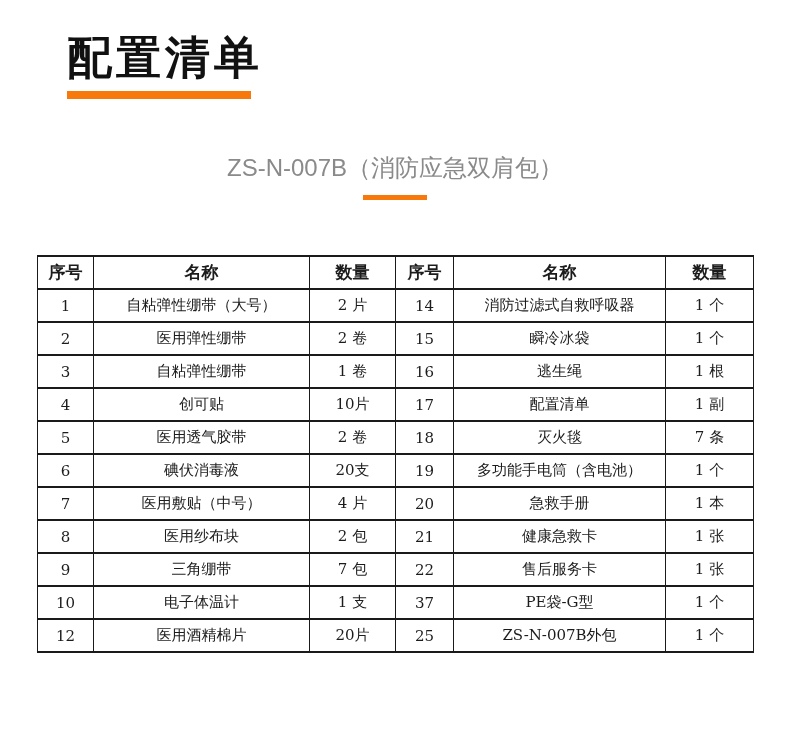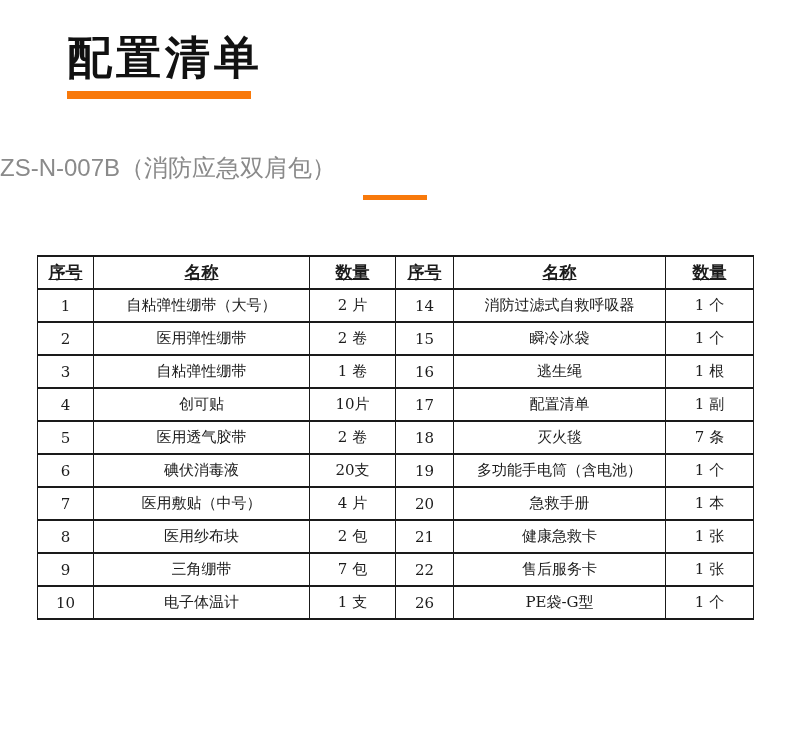--- a/index.html
+++ b/index.html
@@ -25,20 +25,21 @@
   .title-underline {
     margin: 10px 0 0 67px;
     width: 184px;
     height: 8px;
     background: #F8790B;
   }
 
   
   .subtitle {
     margin-top: 53px;
+    text-align: center;
     font-size: 24px;
     color: #8A8A8A;
     font-family: "Liberation Sans", sans-serif;
   }
   .subtitle-underline {
     margin: 11px auto 0;
     width: 64px;
     height: 5px;
     background: #F8790B;
   }
@@ -56,21 +57,21 @@
     border-left: 1px solid #1a1a1a;
     border-right: 1px solid #1a1a1a;
     border-top: 2px solid #1a1a1a;
     border-bottom: 2px solid #1a1a1a;
     height: 33px;
     text-align: center;
     vertical-align: middle;
     white-space: nowrap;
     overflow: hidden;
   }
-  table.list-table th { font-size: 17px; font-weight: 700; text-decoration: underline; }
+  table.list-table th { font-size: 17px; font-weight: 700; }
   table.list-table td { font-size: 15px; font-weight: 400; }
   col.c-no1 { width: 56px; }
   col.c-name1 { width: 216px; }
   col.c-qty1 { width: 86px; }
   col.c-no2 { width: 58px; }
   col.c-name2 { width: 212px; }
   col.c-qty2 { width: 88px; }
 </style>
 </head>
 <body>
@@ -173,21 +174,29 @@
             <td>三角绷带</td>
             <td>7 包</td>
             <td>22</td>
             <td>售后服务卡</td>
             <td>1 张</td>
           </tr>
           <tr>
             <td>10</td>
             <td>电子体温计</td>
             <td>1 支</td>
-            <td>26</td>
+            <td>37</td>
             <td>PE袋-G型</td>
+            <td>1 个</td>
+          </tr>
+          <tr>
+            <td>12</td>
+            <td>医用酒精棉片</td>
+            <td>20片</td>
+            <td>25</td>
+            <td>ZS-N-007B外包</td>
             <td>1 个</td>
           </tr>
         </tbody>
     </table>
   </div>
 
 </div>
 
 </body></html>

